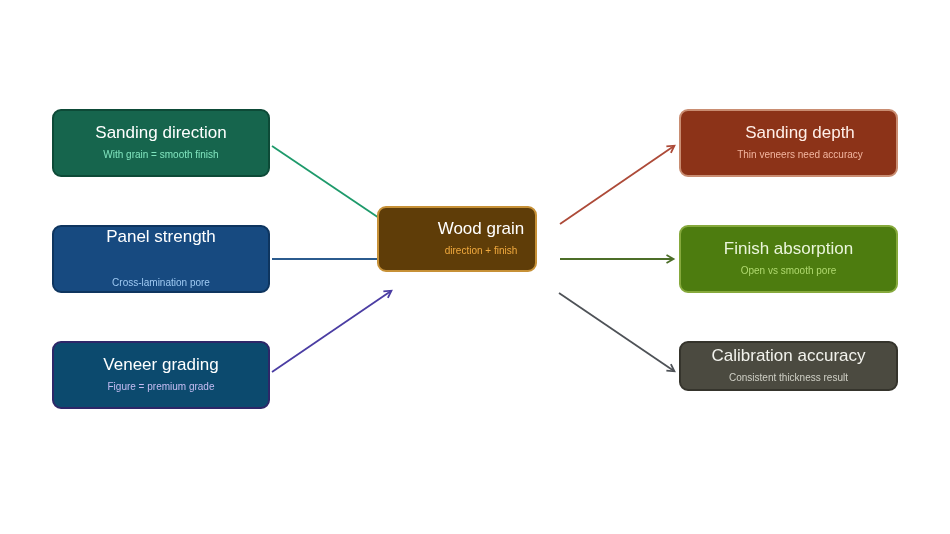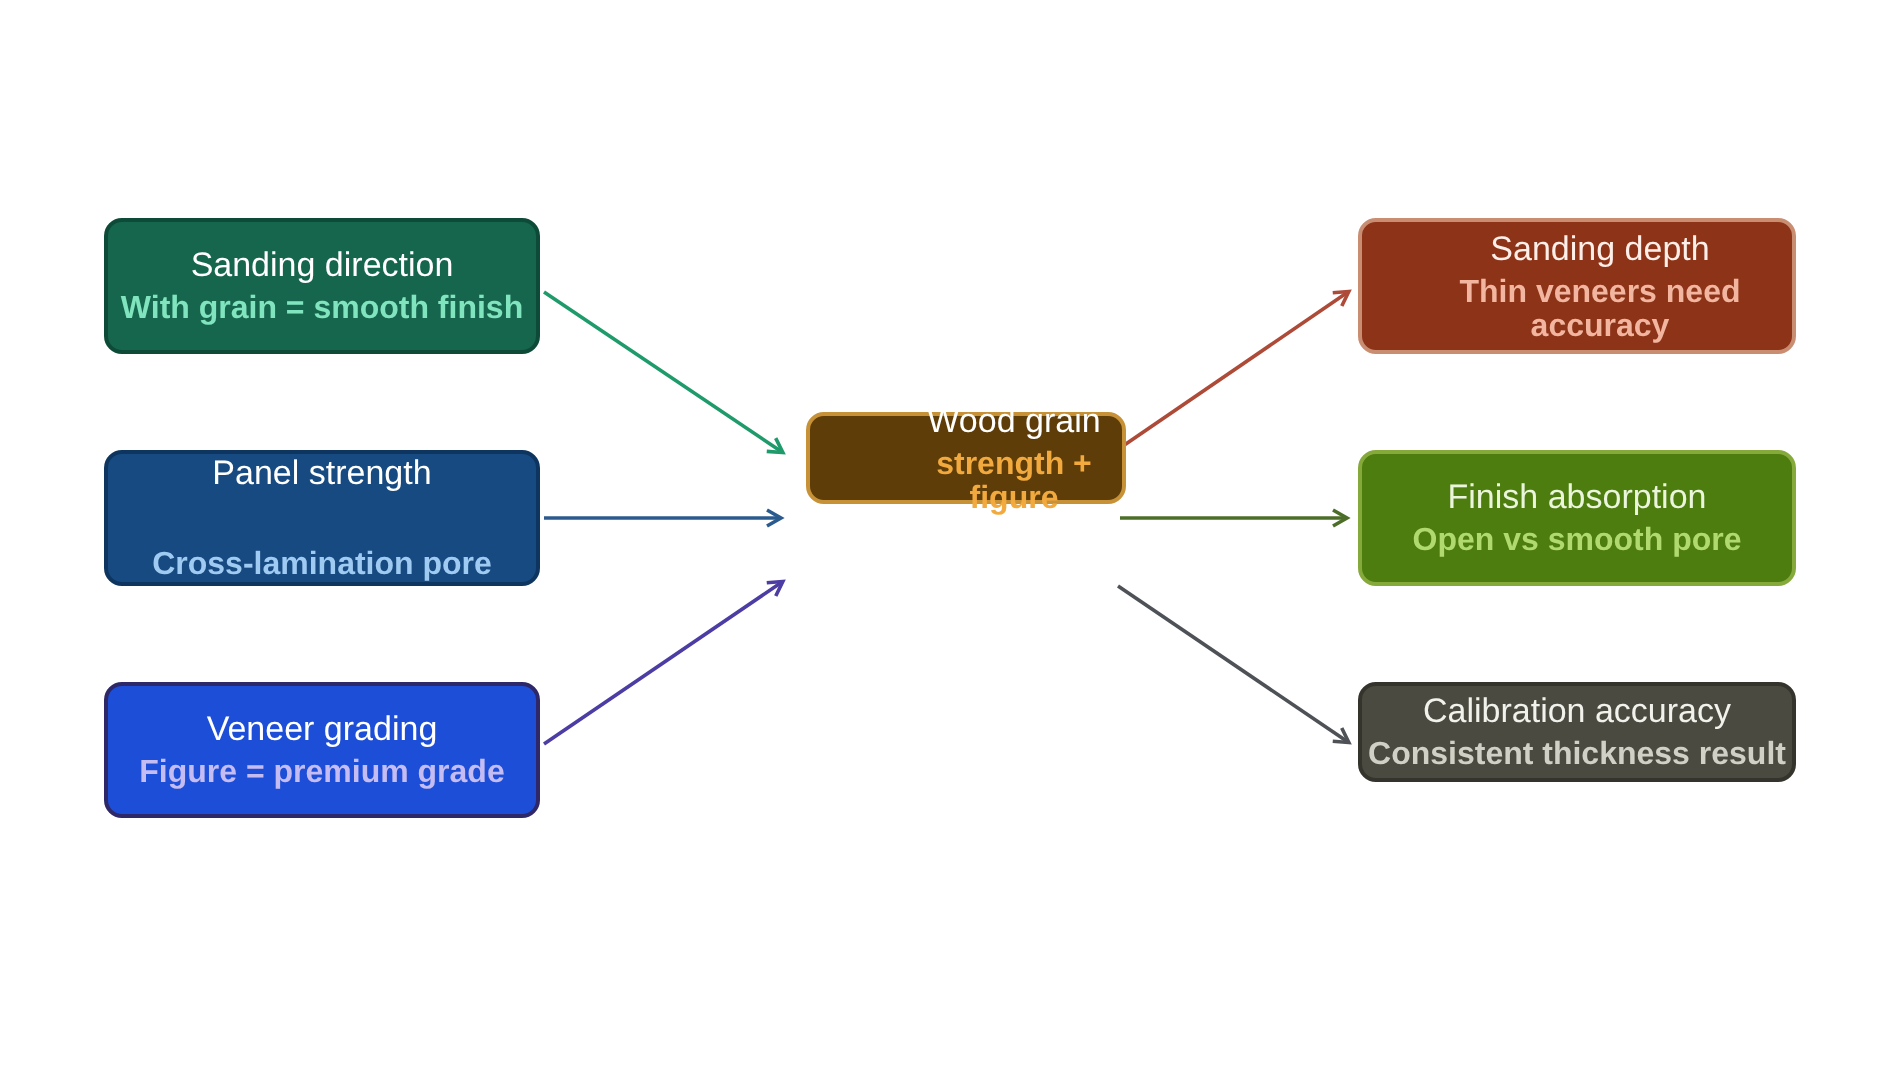--- a/index.html
+++ b/index.html
@@ -31,28 +31,28 @@
     justify-content: center;
     text-align: center;
     gap: 3px;
   }
   .node .title {
     font-size: 17px;
     line-height: 20px;
     font-weight: 400;
   }
   .node .subtitle {
-    font-size: 16px;
+    font-size: 10px;
     line-height: 17px;
-    font-weight: 700;
+    font-weight: 400;
   }
   .pos-l0 { left: 52px;  top: 109px; width: 218px; height: 68px; text-align: right; }
   .pos-l1 { left: 52px;  top: 225px; width: 218px; height: 68px; justify-content: space-between; }
   .pos-l2 { left: 52px;  top: 341px; width: 218px; height: 68px; }
-  .pos-c  { left: 403px; top: 206px; width: 160px; height: 46px; padding-left: 48px; }
+  .pos-c  { left: 377px; top: 206px; width: 160px; height: 66px; padding-left: 48px; }
   .pos-r0 { left: 679px; top: 109px; width: 219px; height: 68px; padding-left: 23px; }
   .pos-r1 { left: 679px; top: 225px; width: 219px; height: 68px; }
   .pos-r2 { left: 679px; top: 341px; width: 219px; height: 50px; }
 </style>
 </head>
 <body>
 
 <div class="canvas">
 
   <svg class="arrow-layer" width="950" height="534" viewBox="0 0 950 534">
@@ -88,28 +88,28 @@
   <div class="node pos-l0" style="background-color: rgb(22, 101, 77); border-color: rgb(13, 74, 55);">
     <div class="title" style="color: rgb(255, 255, 255);">Sanding direction</div>
     <div class="subtitle" style="color: rgb(128, 228, 190);">With grain = smooth finish</div>
   </div>
 
   <div class="node pos-l1" style="background-color: rgb(23, 74, 128); border-color: rgb(14, 53, 95);">
     <div class="title" style="color: rgb(255, 255, 255);">Panel strength</div>
     <div class="subtitle" style="color: rgb(159, 202, 242);">Cross-lamination pore</div>
   </div>
 
-  <div class="node pos-l2" style="background-color: #1d4ed8; border-color: rgb(46, 39, 104);">
+  <div class="node pos-l2" style="background-color: #0c4a6e; border-color: rgb(46, 39, 104);">
     <div class="title" style="color: rgb(255, 255, 255);">Veneer grading</div>
     <div class="subtitle" style="color: rgb(196, 188, 242);">Figure = premium grade</div>
   </div>
 
   <div class="node pos-c" style="background-color: rgb(95, 61, 8); border-color: rgb(199, 145, 55);">
     <div class="title" style="color: rgb(255, 255, 255);">Wood grain</div>
-    <div class="subtitle" style="color: rgb(242, 170, 62);">strength + figure</div>
+    <div class="subtitle" style="color: rgb(242, 170, 62);">direction + finish</div>
   </div>
 
   <div class="node pos-r0" style="background-color: rgb(140, 51, 24); border-color: rgb(201, 141, 114);">
     <div class="title" style="color: rgb(255, 239, 232);">Sanding depth</div>
     <div class="subtitle" style="color: rgb(242, 181, 159);">Thin veneers need accuracy</div>
   </div>
 
   <div class="node pos-r1" style="background-color: #4d7c0f; border-color: rgb(134, 169, 60);">
     <div class="title" style="color: rgb(234, 245, 219);">Finish absorption</div>
     <div class="subtitle" style="color: rgb(176, 217, 111);">Open vs smooth pore</div>

